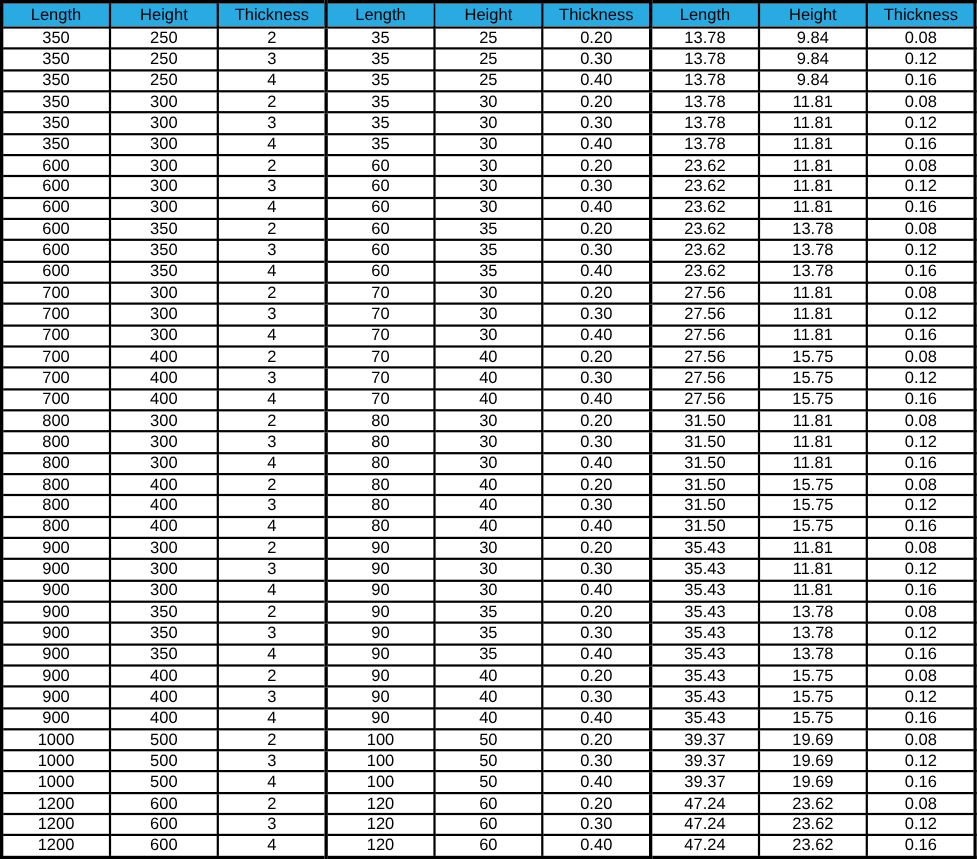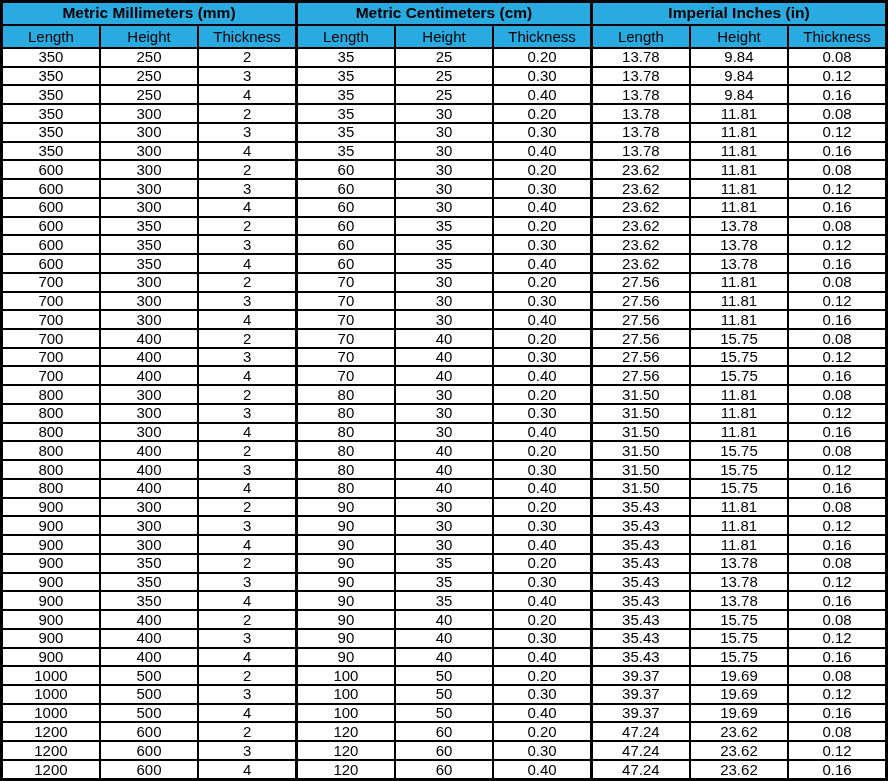--- a/index.html
+++ b/index.html
@@ -26,25 +26,20 @@
   tr.group-header th{font-weight:bold;font-size:15.5px;}
   tr.sub-header th{font-weight:normal;}
   .group-start{border-left:3px solid var(--border-color);}
   tbody td{font-weight:normal;}
 </style>
 </head>
 <body>
 
 <table>
   <thead>
-    <tr class="group-header">
-      <th colspan="3">Metric Millimeters (mm)</th>
-      <th colspan="3" class="group-start">Metric Centimeters (cm)</th>
-      <th colspan="3" class="group-start">Imperial Inches (in)</th>
-    </tr>
     <tr class="sub-header">
       <th>Length</th>
       <th>Height</th>
       <th>Thickness</th>
       <th class="group-start">Length</th>
       <th>Height</th>
       <th>Thickness</th>
       <th class="group-start">Length</th>
       <th>Height</th>
       <th>Thickness</th>

